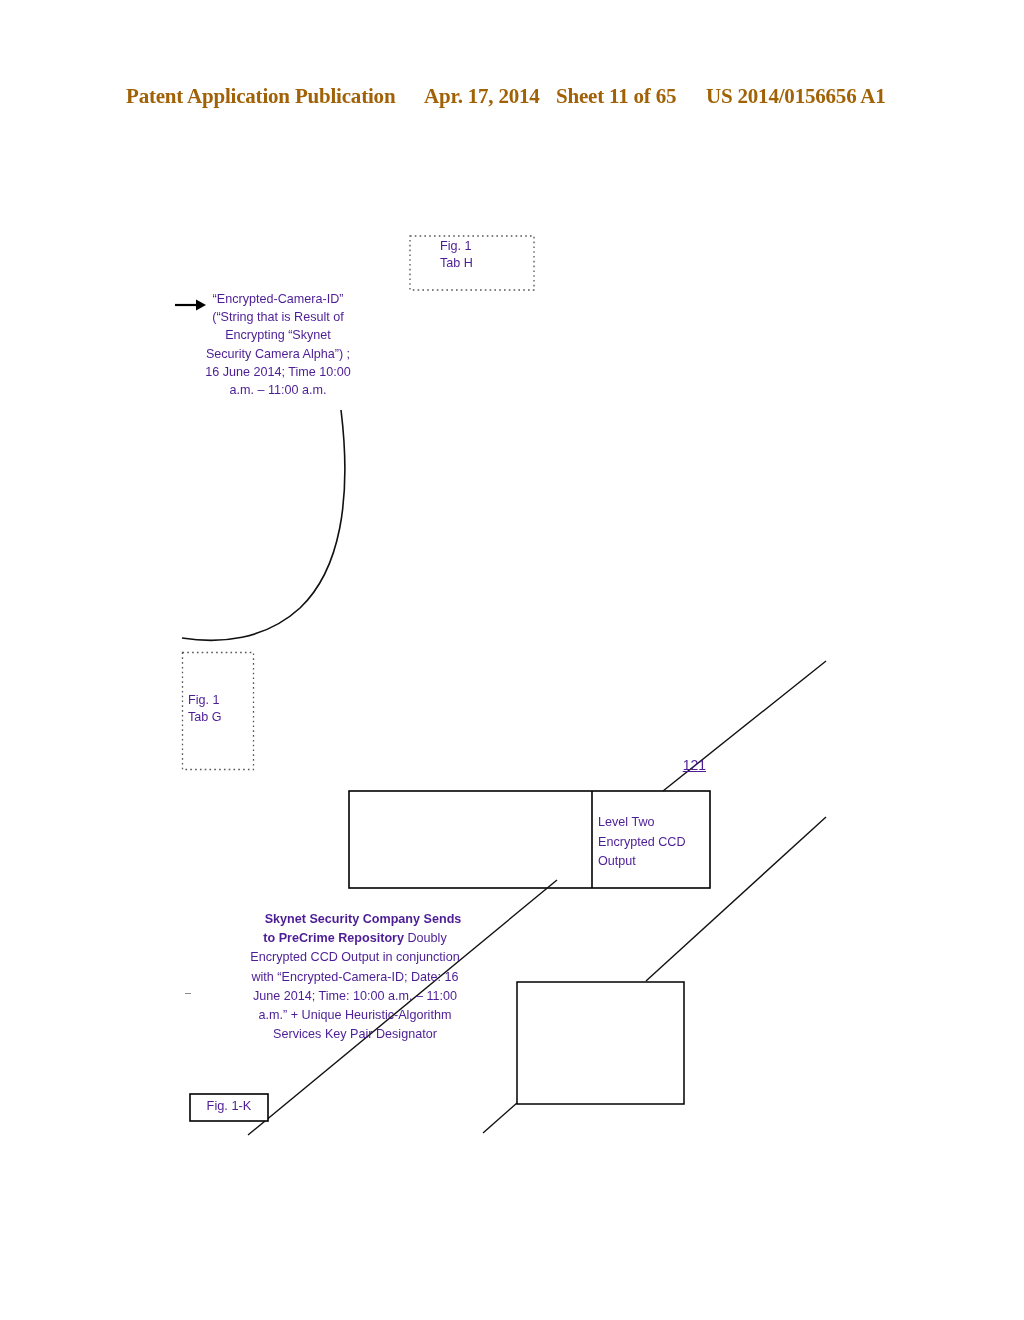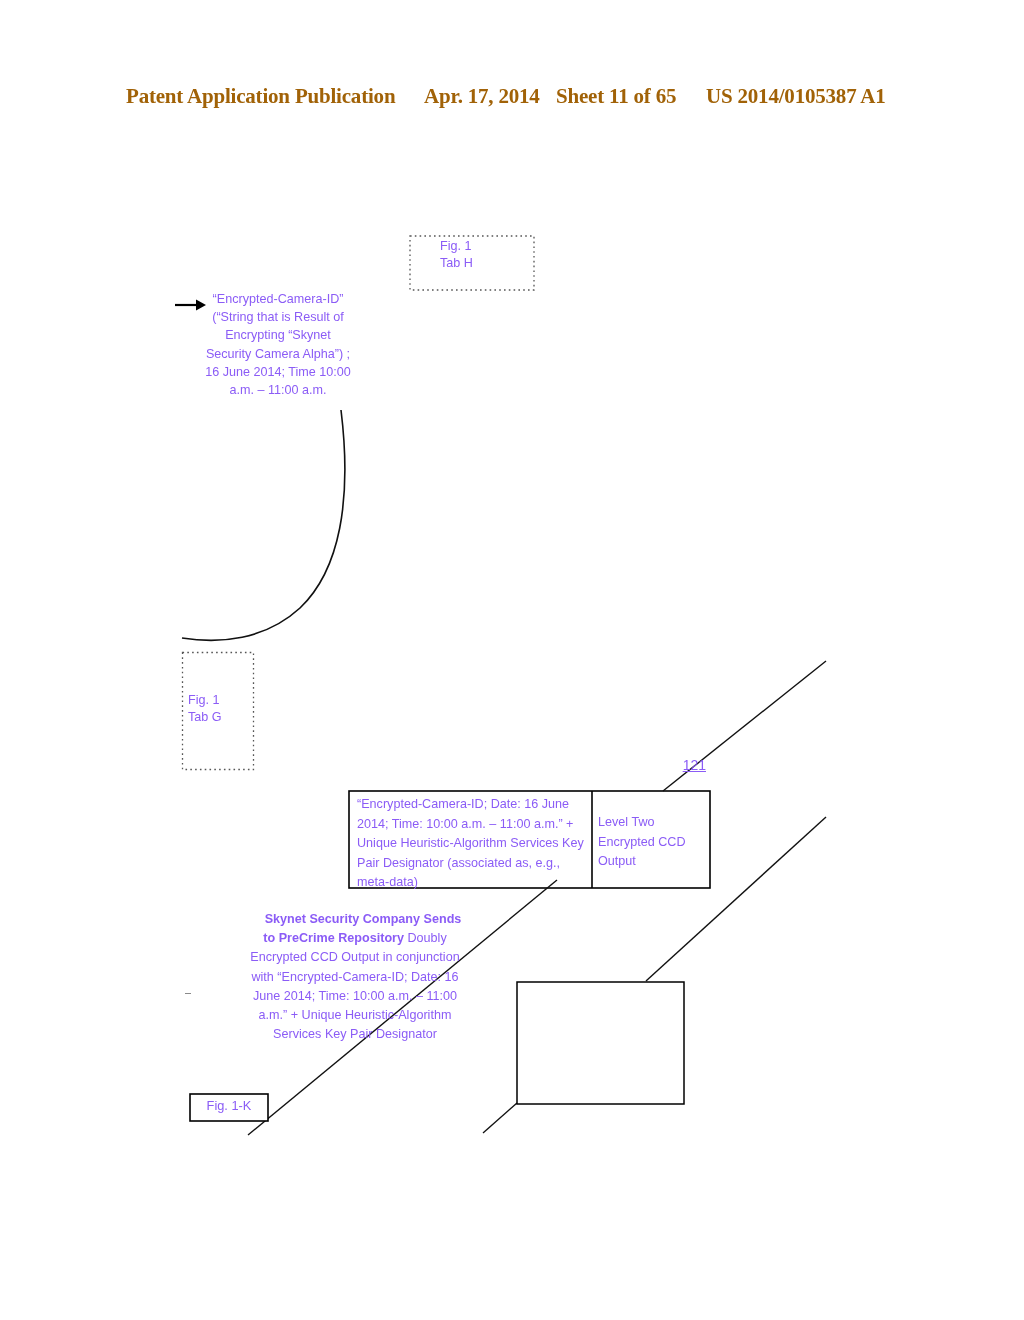--- a/index.html
+++ b/index.html
@@ -36,21 +36,21 @@
   #hdr .h-date  { left: 424px; }
   #hdr .h-sheet { left: 556px; }
   #hdr .h-num   { left: 706px; }
 
   
   .ftext {
     position: absolute;
     font-family: "Liberation Sans", sans-serif;
     font-size: 12.6px;
     line-height: 18.2px;
-    color: #8b5cf6;
+    color: #4c1d95;
   }
 
   
   #art {
     position: absolute;
     left: 0; top: 0;
     width: 1024px; height: 1320px;
   }
 
   
@@ -137,21 +137,21 @@
 </style>
 </head>
 <body>
 
 <div id="page">
 
   <div id="hdr">
     <span class="seg h-pub">Patent Application Publication</span>
     <span class="seg h-date">Apr. 17, 2014</span>
     <span class="seg h-sheet">Sheet 11 of 65</span>
-    <span class="seg h-num">US 2014/0105387 A1</span>
+    <span class="seg h-num">US 2014/0156656 A1</span>
   </div>
 
   <svg id="art" viewBox="0 0 1024 1320" xmlns="http://www.w3.org/2000/svg">
 
     <g>
       <line x1="175" y1="305" x2="196" y2="305" stroke="#000" stroke-width="2.2"></line>
       <polygon points="196,299.5 206,305 196,310.5" fill="#000"></polygon>
     </g>
 
     <rect x="410" y="236" width="124" height="54" fill="none" stroke="#555" stroke-width="1.3" stroke-dasharray="1.6 3.2"></rect>
@@ -182,21 +182,20 @@
   <div class="ftext" id="tabh-label">
     <div>Fig. 1</div>
     <div>Tab H</div>
   </div>
 
   <div class="ftext" id="tabg-label">
     <div>Fig. 1</div>
     <div>Tab G</div>
   </div>
 
-  <div class="ftext" id="boxA-left-text">“Encrypted-Camera-ID; Date: 16 June 2014; Time: 10:00 a.m. – 11:00 a.m.” + Unique Heuristic-Algorithm Services  Key Pair Designator (associated as, e.g., meta-data)</div>
 
   <div class="ftext" id="boxA-right-text">Level Two Encrypted  CCD Output</div>
 
   <div class="ftext" id="boxA-ref">121</div>
 
   <div class="ftext" id="blk-skynet">
     <span class="b">Skynet Security Company Sends to PreCrime Repository</span><span> Doubly Encrypted CCD Output in conjunction with “Encrypted-Camera-ID; Date: 16 June 2014; Time: 10:00 a.m. – 11:00 a.m.”  + Unique Heuristic-Algorithm Services Key Pair Designator</span>
   </div>
 
   <div class="ftext" id="figk-label">Fig. 1-K</div>

